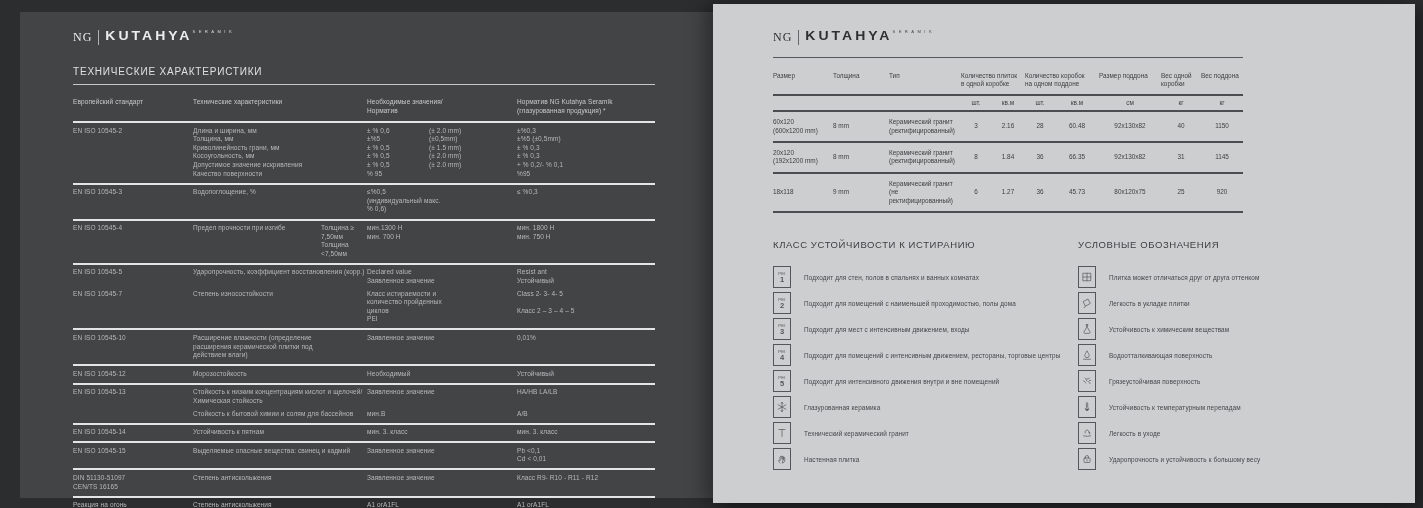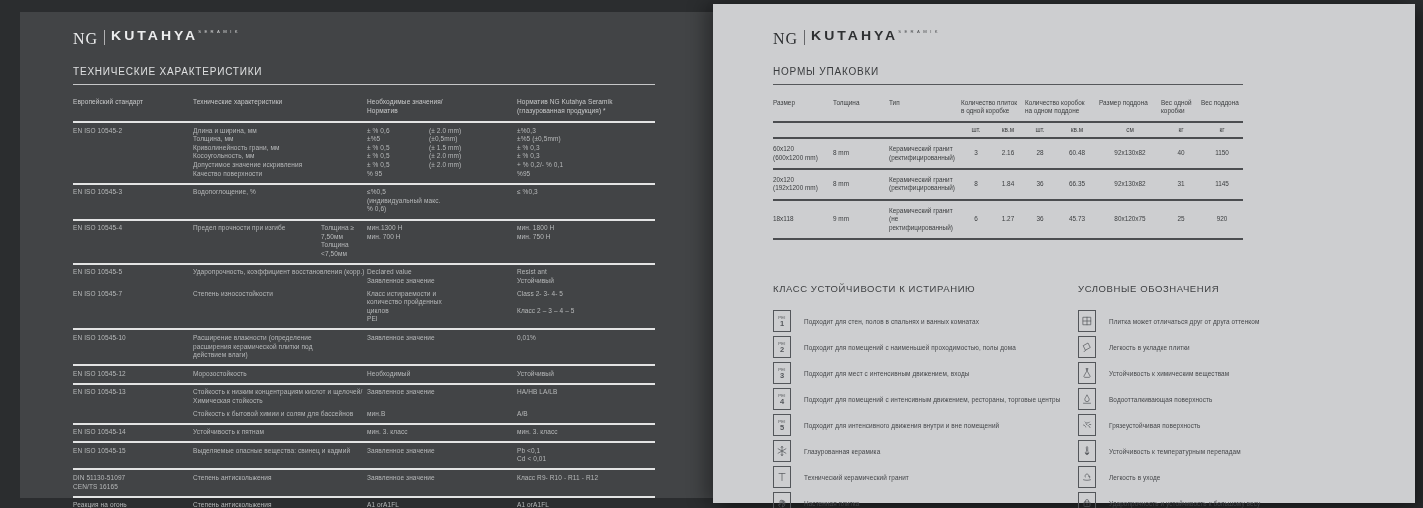--- a/index.html
+++ b/index.html
@@ -5,21 +5,21 @@
   html,body{margin:0;padding:0;}
   body{width:1423px;height:508px;background:#2b2d2f;position:relative;overflow:hidden;
        font-family:"Liberation Sans","DejaVu Sans",sans-serif;}
   .page{position:absolute;box-sizing:border-box;}
   .page-left{left:20px;top:12px;width:693px;height:486px;background:#424446;color:#b7b9ba;
              padding:16px 0 0 53px;}
   .page-right{left:713px;top:4px;width:702px;height:499px;background:#cdced0;color:#3e4042;
               padding:24px 0 0 60px;box-shadow:-10px 0 16px rgba(0,0,0,.28),8px 6px 14px rgba(0,0,0,.35);}
   
   .logo{display:flex;align-items:flex-start;height:22px;}
-  .logo .ng{font-family:"Liberation Serif","DejaVu Serif",serif;font-size:16px;letter-spacing:1px;margin-top:2px;}
+  .logo .ng{font-family:"Liberation Serif","DejaVu Serif",serif;font-size:12px;letter-spacing:1px;margin-top:2px;}
   .logo .bar{width:1px;height:15px;background:currentColor;opacity:.65;margin:2px 6px 0 6px;}
   .logo .stack{display:flex;flex-direction:row;}
   .logo .ku{font-size:14px;font-weight:bold;letter-spacing:3px;transform:scaleY(.92);transform-origin:top left;}
   .logo .ser{font-size:4.2px;letter-spacing:3.4px;margin-top:0.5px;opacity:.85;}
   .logo-light{color:#ecedee;}
   .logo-dark{color:#2e3032;}
   
   .ptitle{font-size:10px;font-weight:normal;letter-spacing:.8px;margin:16px 0 0 0;}
   .page-left .ptitle{color:#dfe0e1;}
   .page-right .ptitle{color:#393b3d;}
@@ -44,21 +44,21 @@
   .pt-ghead{display:grid;grid-template-columns:60px 56px 72px 64px 74px 62px 40px 42px;padding:2px 0 5px 0;}
   .pt-row{display:grid;grid-template-columns:60px 56px 72px 30px 34px 30px 44px 62px 40px 42px;}
   .pt-units{border-top:2px solid #4b4d50;padding:3px 0;}
   .pt-data{border-top:2px solid #4b4d50;padding:6px 0;align-items:center;}
   .ptable .ptwrap{border-bottom:2px solid #4b4d50;}
   .ptc.num{text-align:center;}
   
   .cols{display:flex;margin-top:26px;}
   .col-pei{width:305px;}
   .col-sym{margin-left:0px;width:300px;}
-  .sect-title{font-size:9.5px;font-weight:normal;letter-spacing:.6px;color:#3c3e40;margin:17px 0 16px 0;}
+  .sect-title{font-size:9.5px;font-weight:normal;letter-spacing:.6px;color:#3c3e40;margin:0 0 16px 0;}
   .icon-item{display:flex;align-items:center;margin-bottom:4px;min-height:22px;}
   .ibox{width:18px;height:22px;border:1px solid #53565a;box-sizing:border-box;flex:none;
         display:flex;flex-direction:column;align-items:center;justify-content:center;color:#53565a;}
   .ibox svg{display:block;}
   .pei-t{font-size:4.2px;letter-spacing:.3px;line-height:5px;}
   .pei-n{font-size:7.5px;font-weight:bold;line-height:8px;}
   .icon-text{font-size:6.4px;color:#45474a;margin-left:13px;letter-spacing:.1px;}
 </style>
 </head>
 <body>
@@ -326,21 +326,20 @@
 
   <section class="page page-right">
     <div class="logo logo-dark">
       <span class="ng">NG</span>
       <span class="bar"></span>
       <span class="stack">
         <span class="ku">KUTAHYA</span>
         <span class="ser">SERAMIK</span>
       </span>
     </div>
-    <h1 class="ptitle">НОРМЫ УПАКОВКИ</h1>
     <div class="rule rule-dark"></div>
     <div class="ptable">
       <div class="pt-ghead">
           <div class="pre">Размер</div>
           <div class="pre">Толщина</div>
           <div class="pre">Тип</div>
           <div class="pre ">Количество плиток
 в одной коробке</div>
           <div class="pre ">Количество коробок
 на одном поддоне</div>

